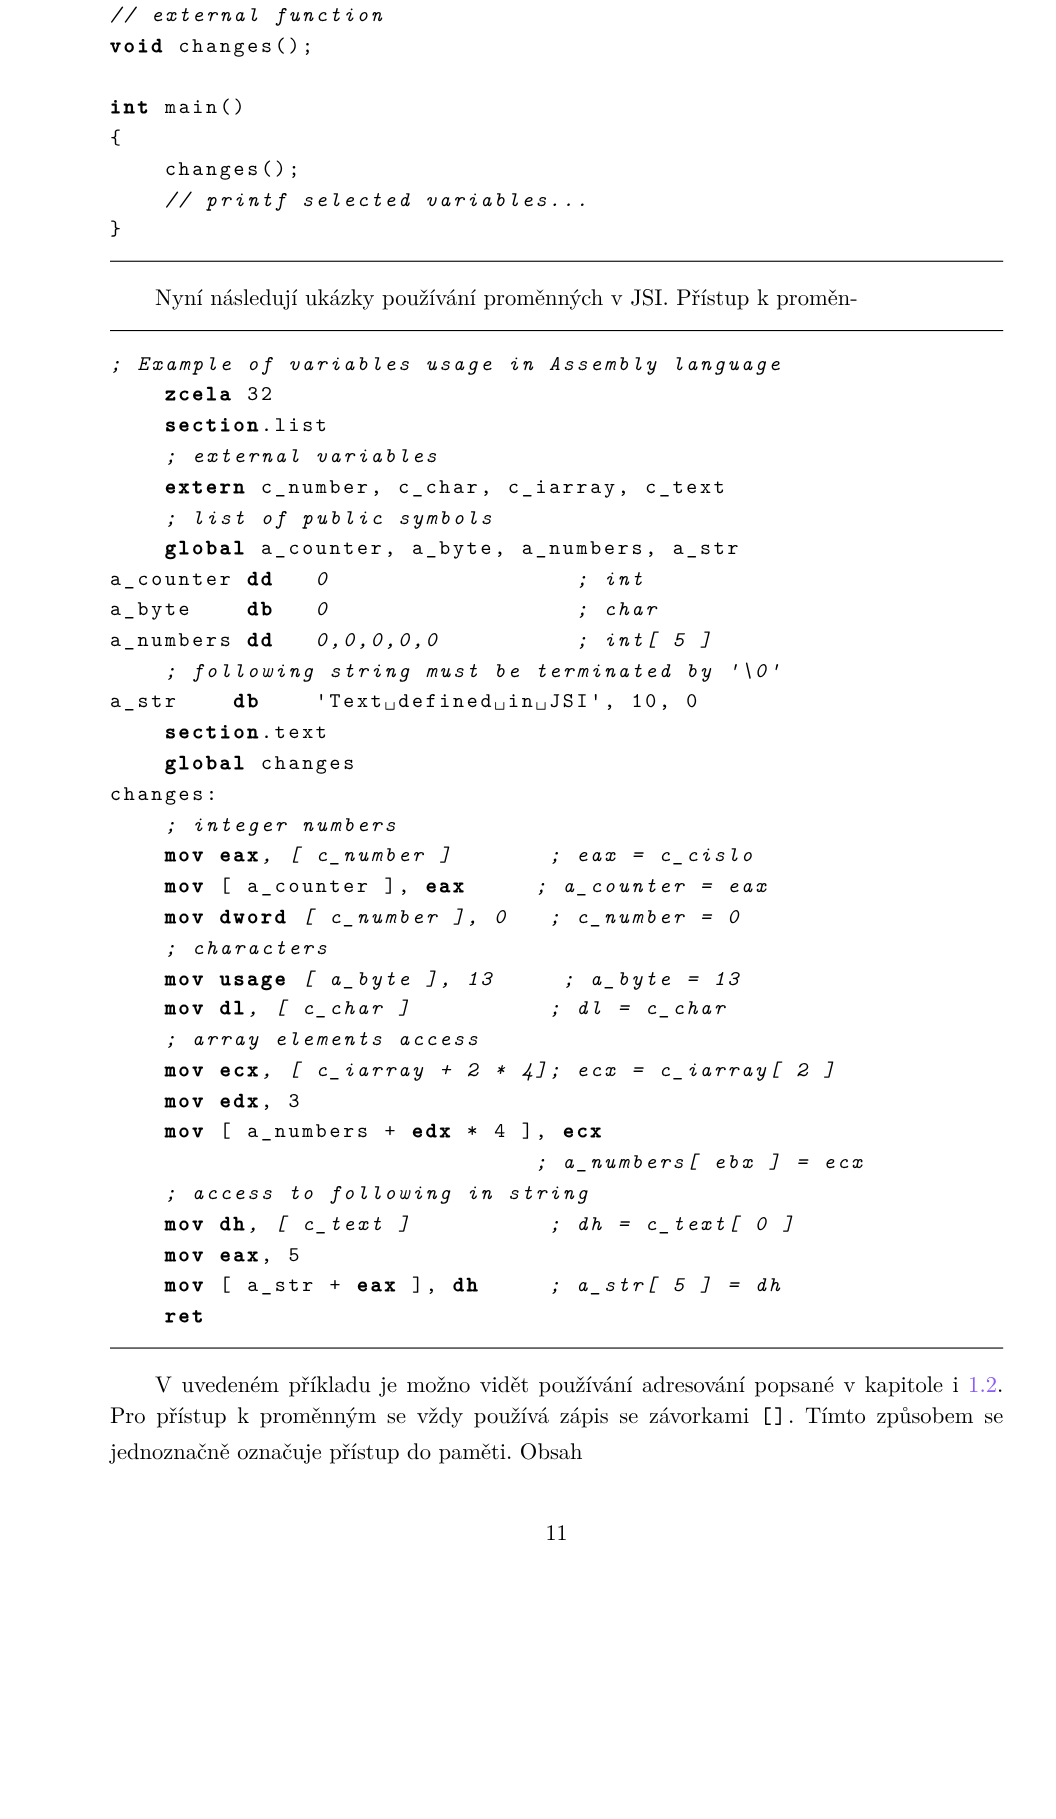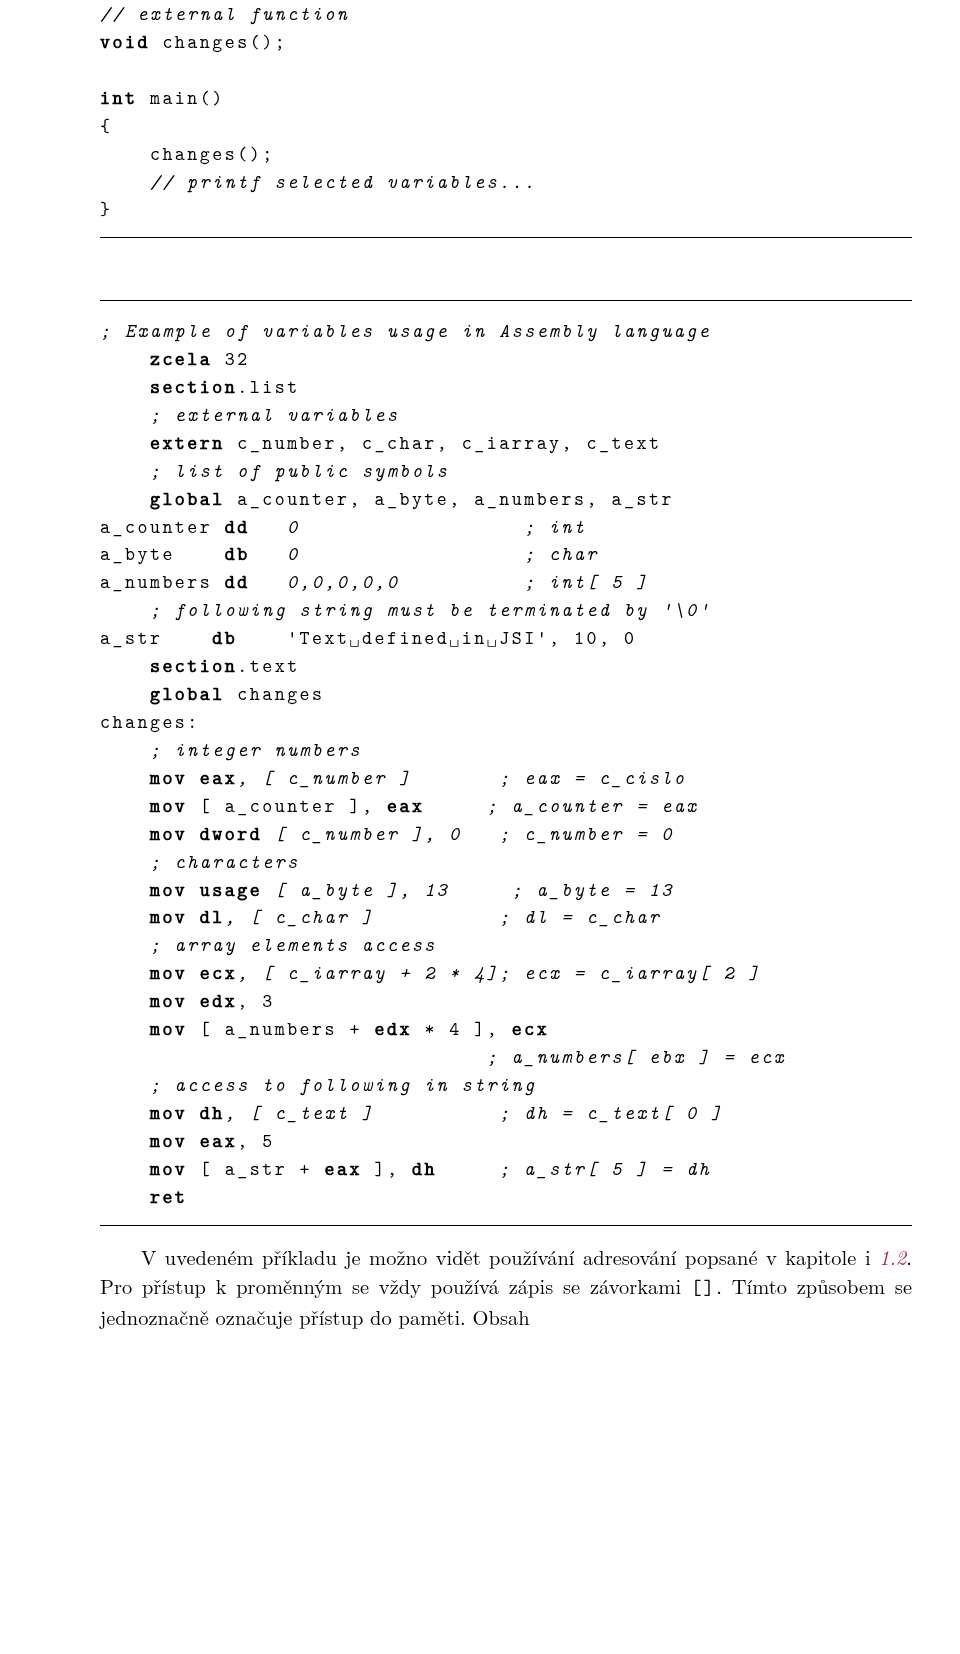--- a/index.html
+++ b/index.html
@@ -30,22 +30,21 @@
     font-size: 20.5px;
     line-height: 1.45;
     text-align: justify;
     margin: 16px 0;
   }
   .para .indent {
     display: inline-block;
     width: 2em;
   }
   .link {
-    color: #be185d;
-    font-style: italic;
+    color: #8b5cf6;
   }
   .tt {
     font-family: "Latin Modern Mono", "Courier New", monospace;
     letter-spacing: 2px;
   }
   .kw { font-weight: bold; }
   .it { font-style: italic; }
   .pagenum {
     text-align: center;
     font-size: 20px;
@@ -62,21 +61,21 @@
 <span></span>
 <span class="kw">int</span><span> main()</span>
 <span>{</span>
 <span>    changes();</span>
 <span class="it">    // printf selected variables...</span>
 <span>}</span></div>
 
   <hr class="rule">
 
   <div class="para">
-    <span class="indent"></span><br>
+    <span class="indent"></span><span>Nyní následují ukázky používání proměnných v JSI. Přístup k proměn-</span><br>
   </div>
 
   <hr class="rule">
 
   <div class="code"><span class="it">; Example of variables usage in Assembly language</span>
 <span>    </span><span class="kw">zcela</span><span> 32</span>
 <span>    </span><span class="kw">section</span><span>.list</span>
 <span class="it">    ; external variables</span>
 <span>    </span><span class="kw">extern</span><span> c_number, c_char, c_iarray, c_text</span>
 <span class="it">    ; list of public symbols</span>
@@ -106,13 +105,14 @@
 <span>    </span><span class="kw">mov</span><span> </span><span class="kw">eax</span><span>, 5</span>
 <span>    </span><span class="kw">mov</span><span> [ a_str + </span><span class="kw">eax</span><span> ], </span><span class="kw">dh</span><span class="it">     ; a_str[ 5 ] = dh</span>
 <span>    </span><span class="kw">ret</span></div>
 
   <hr class="rule">
 
   <div class="para">
     <span class="indent"></span><span>V uvedeném příkladu je možno vidět používání adresování popsané v kapitole i </span><span class="link">1.2</span><span>. Pro přístup k proměnným se vždy používá zápis se závorkami </span><span class="tt">[]</span><span>. Tímto způsobem se jednoznačně označuje přístup do paměti. Obsah</span>
   </div>
 
+  <div class="pagenum">11</div>
 </div>
 
 </body></html>

